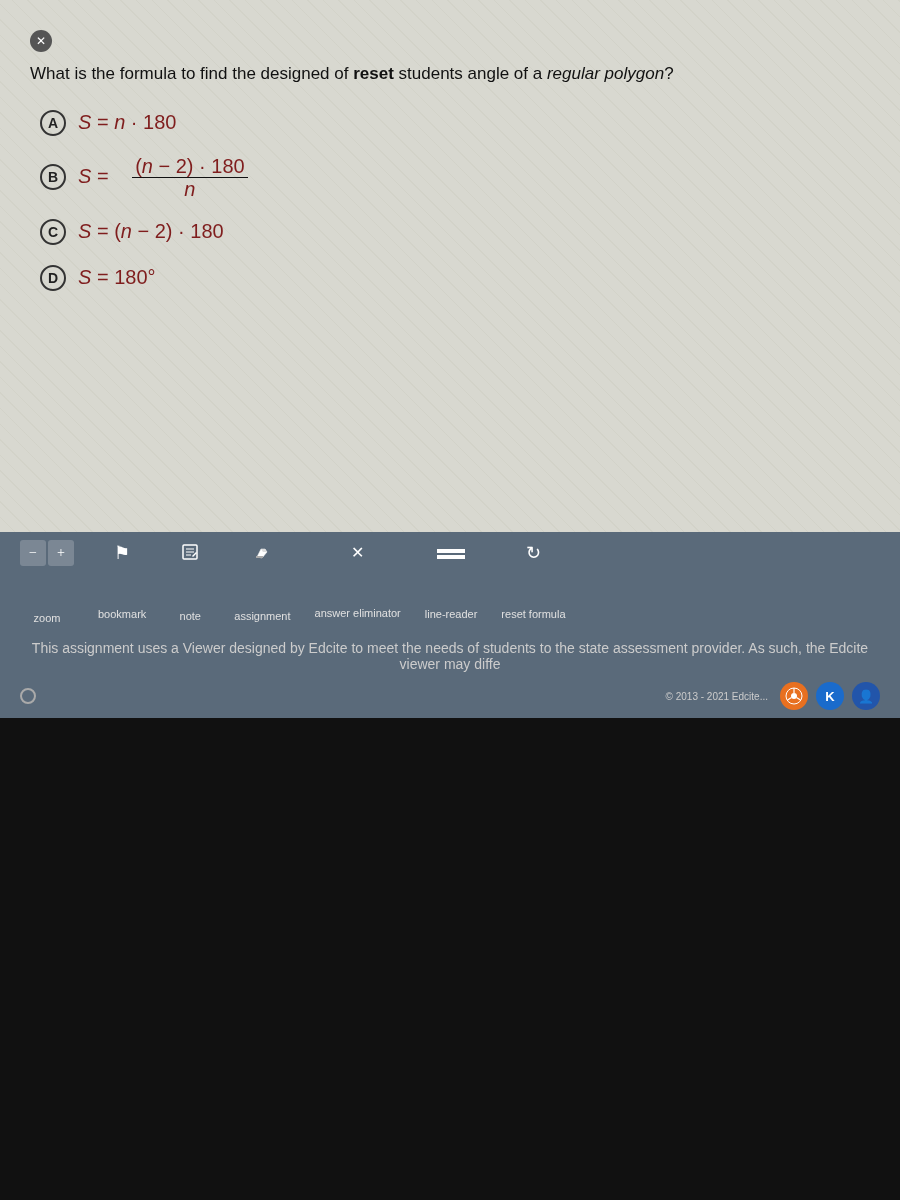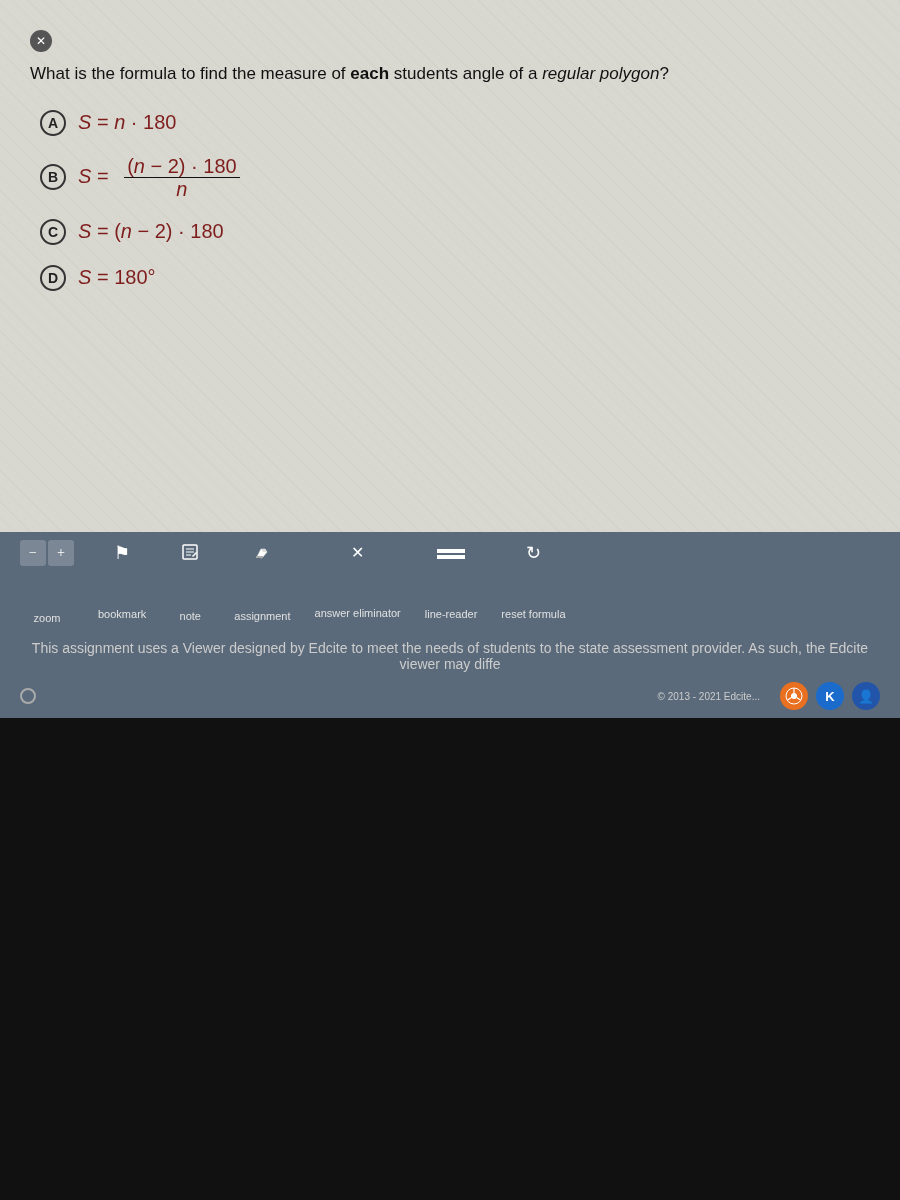--- a/index.html
+++ b/index.html
@@ -111,21 +111,21 @@
       font-size: 20px;
       color: #7f1d1d;
       font-family: Liberation Sans, sans-serif;
     }
 
     .fraction {
       display: inline-flex;
       flex-direction: column;
       align-items: center;
       vertical-align: middle;
-      margin: 0 10px;
+      margin: 0 18px;
       line-height: 1;
     }
 
     .fraction .numerator {
       border-bottom: 1.5px solid #111;
       padding: 0 3px 1px;
       font-size: 20px;
     }
 
     .fraction .denominator {
@@ -267,21 +267,21 @@
   <div class="content-area">
     <div class="question-content">
 
       
       <div class="close-btn">
         <span>✕</span>
       </div>
 
       
       <div class="question-text">
-        <span>What is the formula to find the measure of </span><strong>each</strong><span> students angle of a </span><em>regular polygon</em><span>?</span>
+        <span>What is the formula to find the designed of </span><strong>reset</strong><span> students angle of a </span><em>regular polygon</em><span>?</span>
       </div>
 
       
       <div class="answer-options">
 
         <div class="option">
           <div class="option-circle">A</div>
           <div class="option-text">
             <i>S</i> = <i>n</i> · 180
           </div>
@@ -380,21 +380,21 @@
 
     </div>
   </div>
 
   <div style="background:#5a6a7a; padding: 4px 20px 2px;">
     <div class="footer-text" style="text-align:center; font-size:14px; color:#ccc; font-family:Arial,sans-serif;">This assignment uses a Viewer designed by Edcite to meet the needs of students to the state assessment provider. As such, the Edcite viewer may diffe</div>
   </div>
 
   <div class="footer-bar">
     <div class="circle-indicator"></div>
-    <div style="display:flex; align-items:center; gap:20px; margin-left:auto;justify-content:space-between;">
+    <div style="display:flex; align-items:center; gap:12px; margin-left:auto;justify-content:space-between;">
       <span class="copyright-text">© 2013 - 2021 Edcite...</span>
       <div class="footer-icons">
 
         <div class="footer-icon-circle footer-circle-orange">
           <svg width="18" height="18" viewBox="0 0 18 18">
             <circle cx="9" cy="9" r="8" fill="none" stroke="white" stroke-width="1"></circle>
             <circle cx="9" cy="9" r="3" fill="white"></circle>
             <line x1="9" y1="1" x2="9" y2="6" stroke="white" stroke-width="1.2"></line>
             <line x1="2.5" y1="13" x2="6.5" y2="10.5" stroke="white" stroke-width="1.2"></line>
             <line x1="15.5" y1="13" x2="11.5" y2="10.5" stroke="white" stroke-width="1.2"></line>

